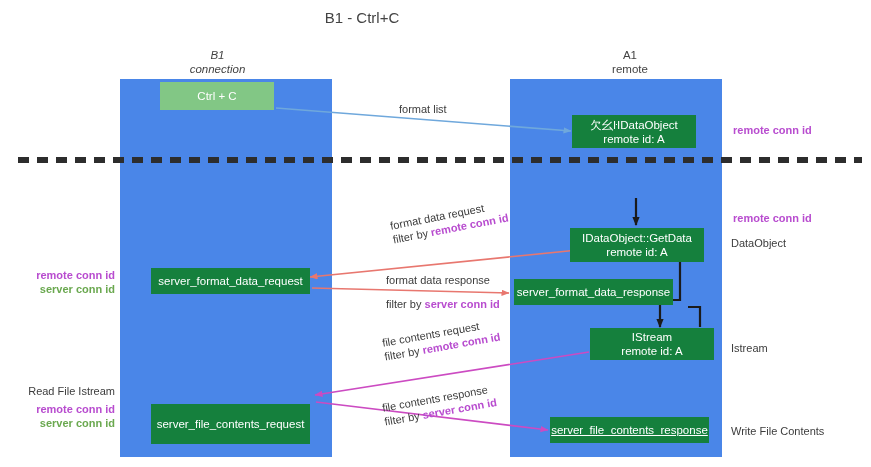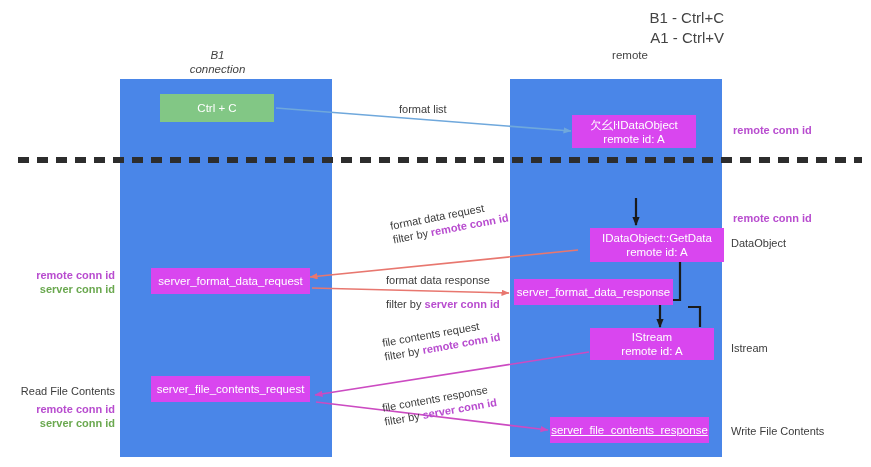--- a/index.html
+++ b/index.html
@@ -26,21 +26,21 @@
     height: 467px;
     pointer-events: none;
   }
 
   
   .title {
     position: absolute;
     left: 0;
     top: 8px;
     width: 724px;
-    text-align: right;
+    text-align: center;
     font-size: 15px;
     color: #434343;
     line-height: 20px;
   }
 
   
   .col-head {
     position: absolute;
     text-align: center;
     font-size: 11.5px;
@@ -62,21 +62,21 @@
     flex-direction: column;
     align-items: center;
     justify-content: center;
     text-align: center;
     color: #ffffff;
     font-size: 11.5px;
     line-height: 14px;
     padding: 2px 4px;
   }
   .node.green { background: #82c785; }
-  .node.orange { background: #d946ef; }
+  .node.orange { background: #15803d; }
   .node .l2 { display: block; }
 
   
   .edge-label {
     position: absolute;
     font-size: 11px;
     color: #3c3c3c;
     line-height: 14px;
     white-space: nowrap;
   }
@@ -97,28 +97,28 @@
   .side-note .c-plain { color: #3c3c3c; }
   .side-note.right-align { text-align: right; }
 </style>
 </head>
 <body>
 
 <div id="canvas">
 
   <div class="title">
     <div>B1 - Ctrl+C</div>
-    <div>A1 - Ctrl+V</div>
   </div>
 
   <div class="col-head" style="left:140px; top:48px; width:155px;font-style:italic;">
     <div>B1</div>
     <div>connection</div>
   </div>
   <div class="col-head" style="left:540px; top:48px; width:180px;">
+    <div>A1</div>
     <div>remote</div>
   </div>
 
   <div class="lane" style="left:120px; top:79px; width:212px; height:378px;"></div>
   <div class="lane" style="left:510px; top:79px; width:212px; height:378px;"></div>
 
   <svg class="layer" viewBox="0 0 871 467">
     <defs>
       <marker id="ah-blue" markerWidth="9" markerHeight="9" refX="7.5" refY="3.2" orient="auto" markerUnits="userSpaceOnUse">
         <path d="M0,0 L8,3.2 L0,6.4 z" fill="#6fa8dc"></path>
@@ -146,49 +146,49 @@
 
     <path d="M 688 307 L 700 307 L 700 327" stroke="#1b1b1b" stroke-width="2.2" fill="none"></path>
 
     <path d="M 680 262 L 680 300 L 660 300 L 660 327" stroke="#1b1b1b" stroke-width="2.2" fill="none" marker-end="url(#ah-black)"></path>
 
     <line x1="589" y1="352" x2="315" y2="395" stroke="#cc4bc2" stroke-width="1.6" marker-end="url(#ah-magenta)"></line>
 
     <line x1="316" y1="402" x2="548" y2="430" stroke="#cc4bc2" stroke-width="1.6" marker-end="url(#ah-magenta)"></line>
   </svg>
 
-  <div class="node green" style="left:160px; top:94px; width:114px; height:28px;">
+  <div class="node green" style="left:160px; top:82px; width:114px; height:28px;">
     <span>Ctrl + C</span>
   </div>
 
   <div class="node orange" style="left:572px; top:115px; width:124px; height:33px;">
     <span>⽋⼳ŀIDataObject</span>
     <span class="l2">remote id: A</span>
   </div>
 
 
-  <div class="node orange" style="left:570px; top:228px; width:134px; height:34px;margin-left:20px;">
+  <div class="node orange" style="left:570px; top:228px; width:134px; height:34px;">
     <span>IDataObject::GetData</span>
     <span class="l2">remote id: A</span>
   </div>
 
   <div class="node orange" style="left:514px; top:279px; width:159px; height:26px;">
     <span>server_format_data_response</span>
   </div>
 
   <div class="node orange" style="left:151px; top:268px; width:159px; height:26px;">
     <span>server_format_data_request</span>
   </div>
 
   <div class="node orange" style="left:590px; top:328px; width:124px; height:32px;">
     <span>IStream</span>
     <span class="l2">remote id: A</span>
   </div>
 
-  <div class="node orange" style="left:151px; top:376px; width:159px; height:26px;">
+  <div class="node orange" style="left:151px; top:404px; width:159px; height:40px;">
     <span>server_file_contents_request</span>
   </div>
 
   <div class="node orange" style="left:550px; top:417px; width:159px; height:26px;text-decoration:underline;">
     <span>server_file_contents_response</span>
   </div>
 
   <div class="edge-label" style="left:399px; top:102px;text-align:center;">
     <span>format list</span>
   </div>
@@ -232,21 +232,21 @@
   <div class="side-note" style="left:731px; top:424px;">
     <span class="c-plain">Write File Contents</span>
   </div>
 
   <div class="side-note right-align" style="left:0px; top:268px; width:115px;">
     <div class="c-purple">remote conn id</div>
     <div class="c-green">server conn id</div>
   </div>
 
   <div class="side-note right-align" style="left:0px; top:384px; width:115px;">
-    <span class="c-plain">Read File Contents</span>
+    <span class="c-plain">Read File Istream</span>
   </div>
 
   <div class="side-note right-align" style="left:0px; top:402px; width:115px;">
     <div class="c-purple">remote conn id</div>
     <div class="c-green">server conn id</div>
   </div>
 
 </div>
 
 </body></html>

